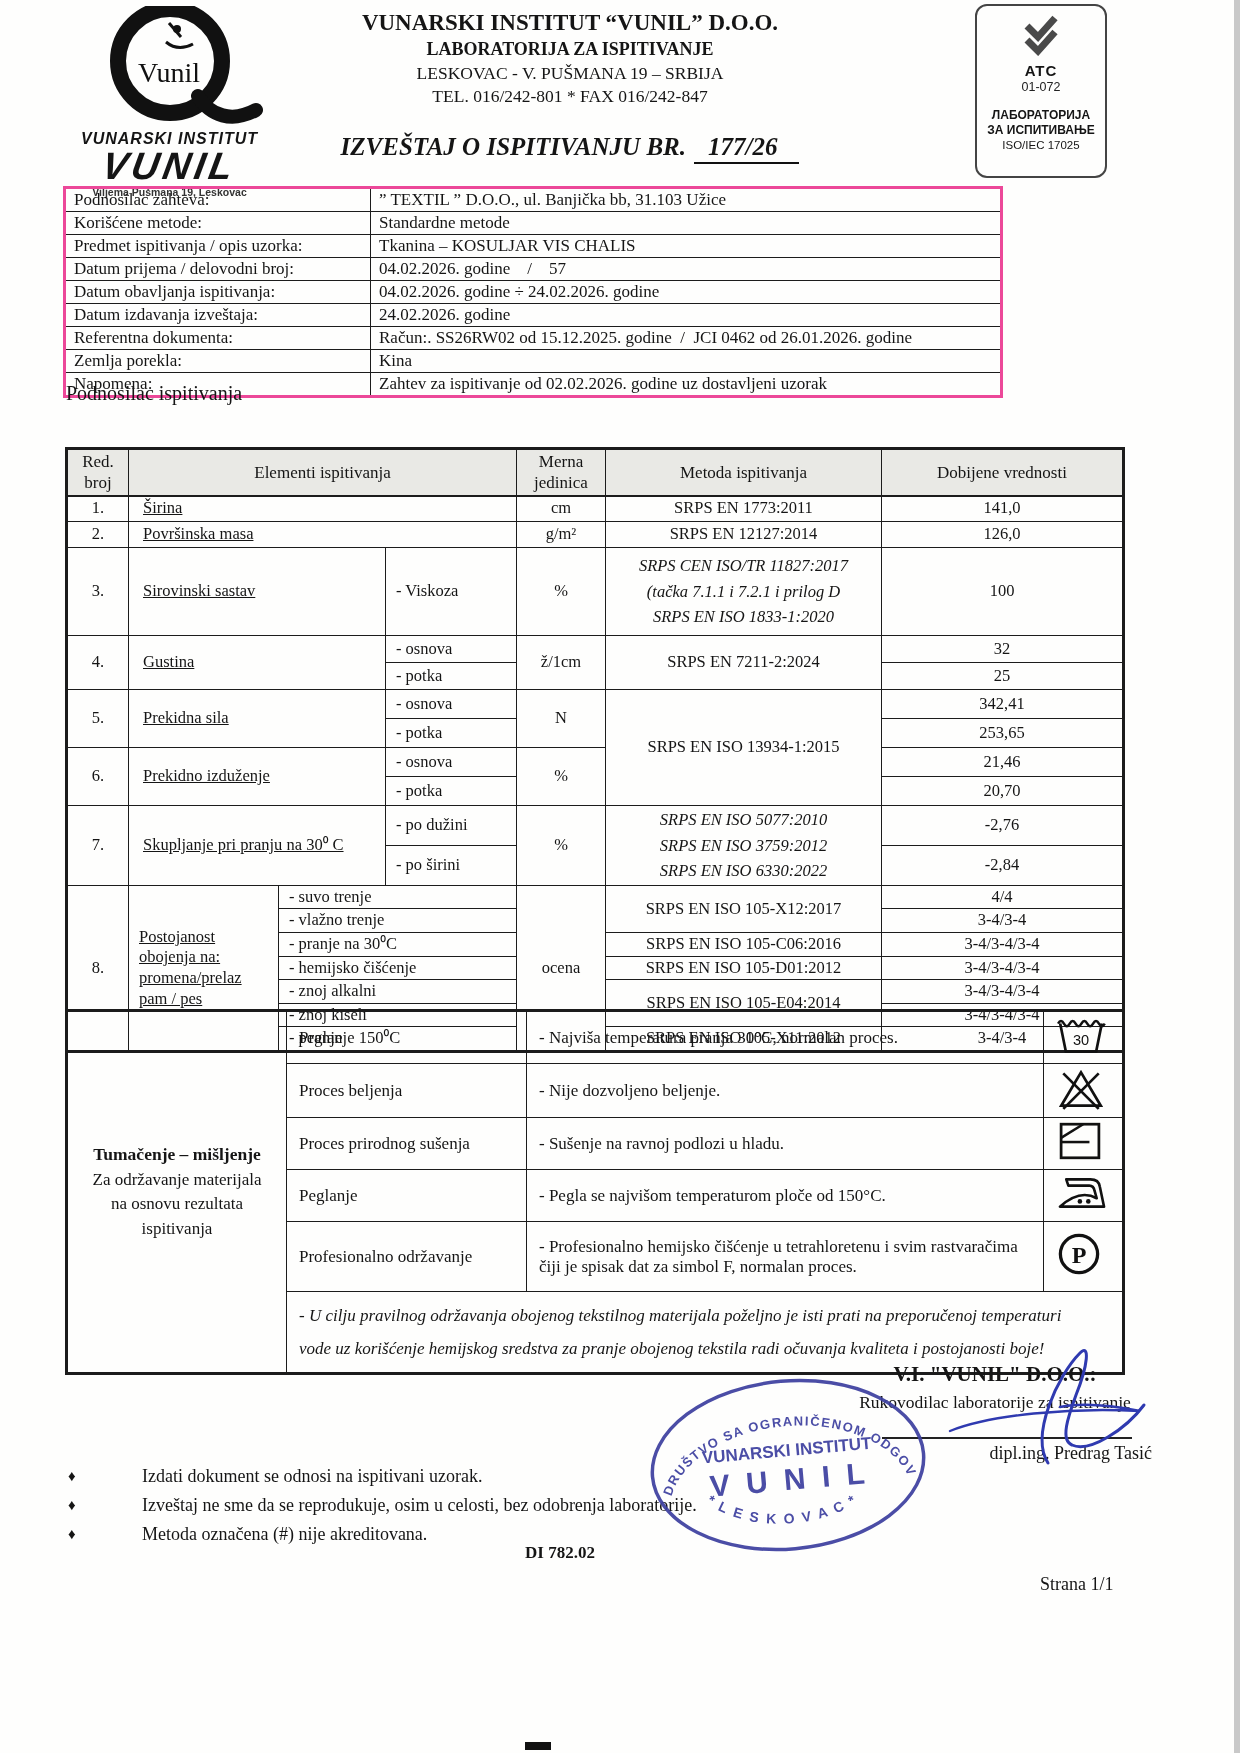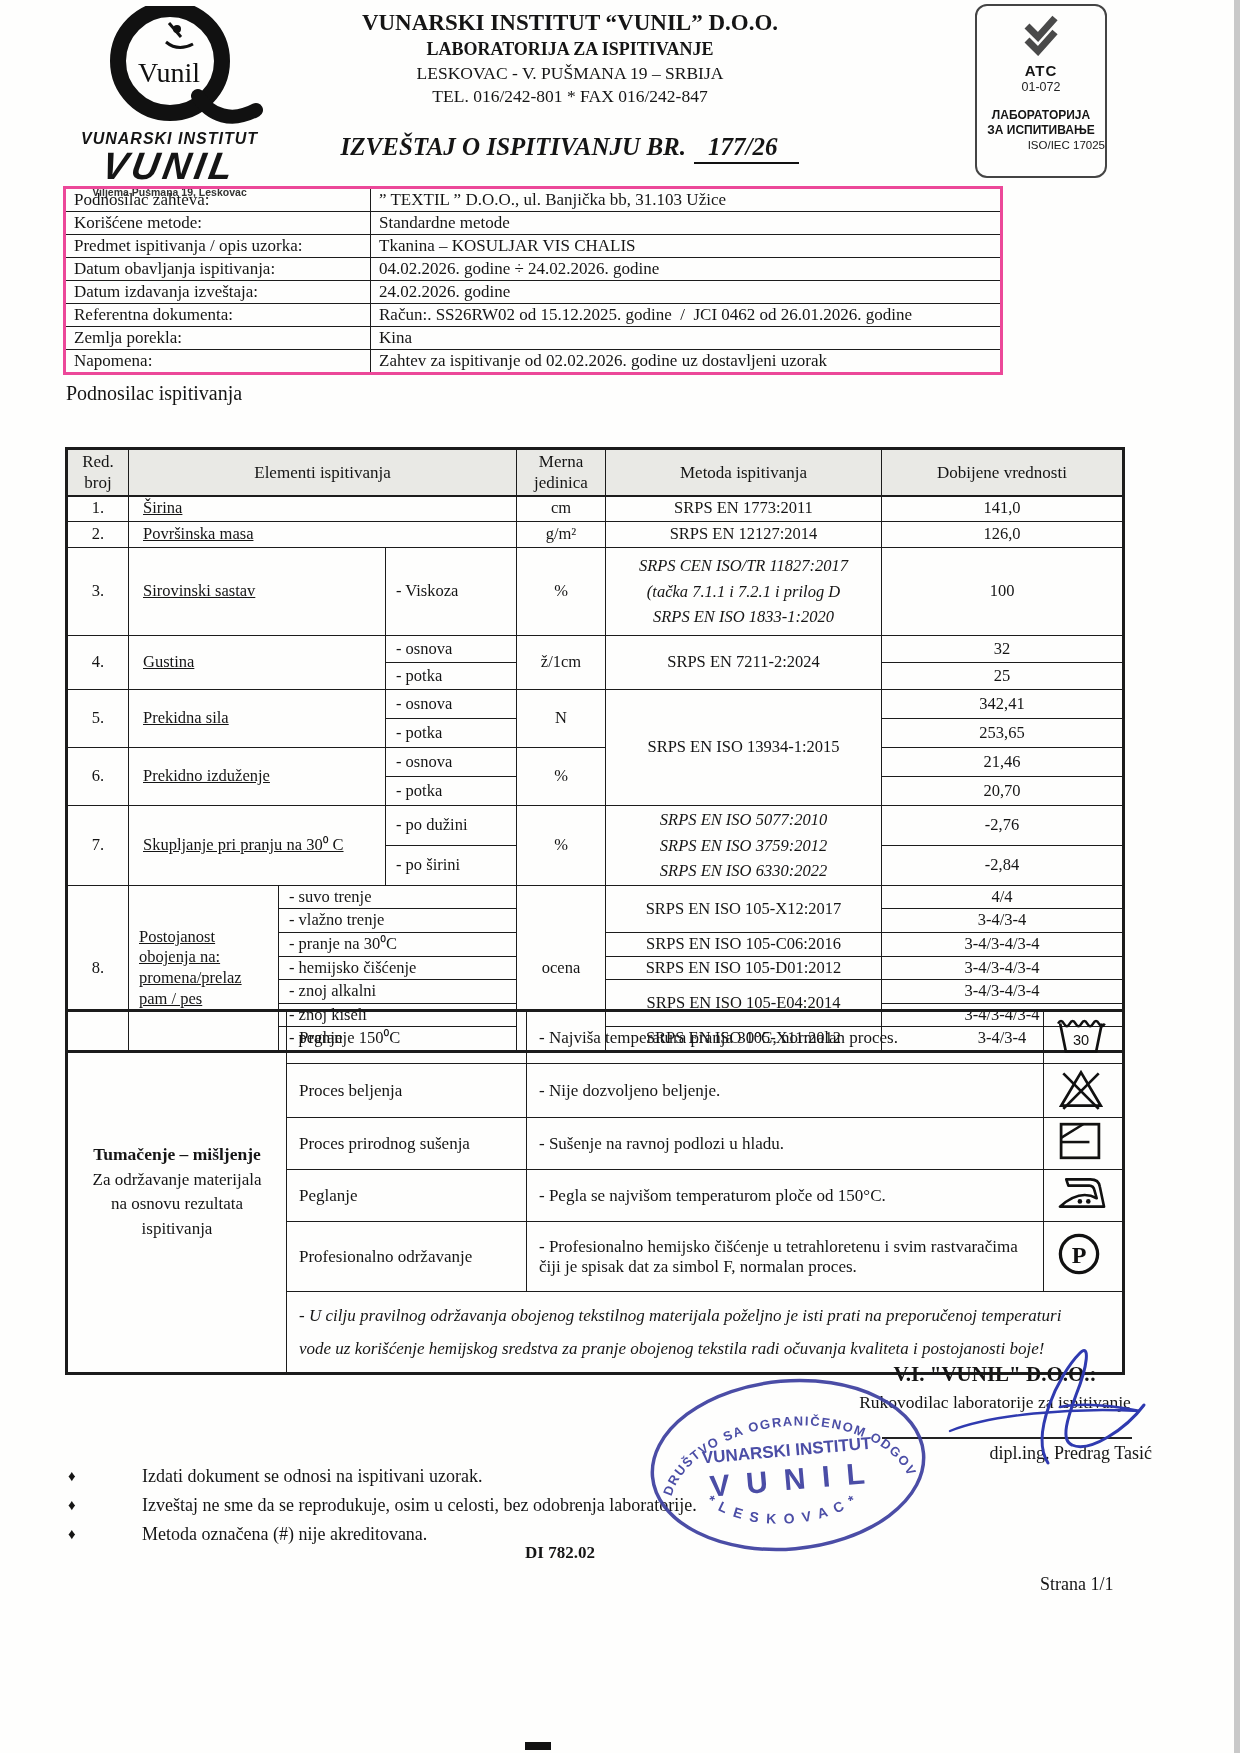--- a/index.html
+++ b/index.html
@@ -20,21 +20,21 @@
   .hc-addr{font-size:17.5px;margin-top:3px;}
   .hc-tel{font-size:17.5px;margin-top:2px;}
   .report-title{margin-top:26px;font-size:25px;font-weight:bold;font-style:italic;}
   .report-no{display:inline-block;border-bottom:2.5px solid #111;padding:0 22px 1px 14px;margin-left:8px;}
   .badge{position:absolute;left:975px;top:4px;width:128px;height:170px;border:2px solid #444;
          border-radius:12px;text-align:center;font-family:"Liberation Sans",sans-serif;}
   .badge-atc{font-size:15px;font-weight:bold;letter-spacing:1px;margin-top:2px;}
   .badge-num{font-size:12.5px;margin-top:1px;color:#222;}
   .badge-l1,.badge-l2{font-size:12px;font-weight:bold;line-height:1.25;}
   .badge-l1{margin-top:14px;}
-  .badge-l3{font-size:11.5px;margin-top:1px;text-align:right;}
+  .badge-l3{font-size:11.5px;margin-top:1px;}
 
   
   table{border-collapse:collapse;table-layout:fixed;}
   td,th{border:1.6px solid #1c1c1c;overflow:hidden;}
   .info-table{position:absolute;left:63px;top:186px;width:940px;border:3px solid #ec4899;font-size:17px;}
   .info-table td{height:20px;padding:1px 8px;vertical-align:middle;white-space:pre-wrap;}
   .info-table td.lbl{width:288px;}
   .sec-title{position:absolute;left:66px;top:382px;font-size:20px;}
 
   .results-table{position:absolute;left:65px;top:447px;width:1057px;border:3px solid #1c1c1c;font-size:16.5px;}
@@ -116,20 +116,24 @@
           <td class="lbl">Podnosilac zahteva:</td>
           <td>” TEXTIL ” D.O.O., ul. Banjička bb, 31.103 Užice</td>
         </tr>
       <tr>
           <td class="lbl">Korišćene metode:</td>
           <td>Standardne metode</td>
         </tr>
       <tr>
           <td class="lbl">Predmet ispitivanja / opis uzorka:</td>
           <td>Tkanina – KOSULJAR VIS CHALIS</td>
+        </tr>
+      <tr>
+          <td class="lbl">Datum prijema / delovodni broj:</td>
+          <td>04.02.2026. godine    /    57</td>
         </tr>
       <tr>
           <td class="lbl">Datum obavljanja ispitivanja:</td>
           <td>04.02.2026. godine ÷ 24.02.2026. godine</td>
         </tr>
       <tr>
           <td class="lbl">Datum izdavanja izveštaja:</td>
           <td>24.02.2026. godine</td>
         </tr>
       <tr>

